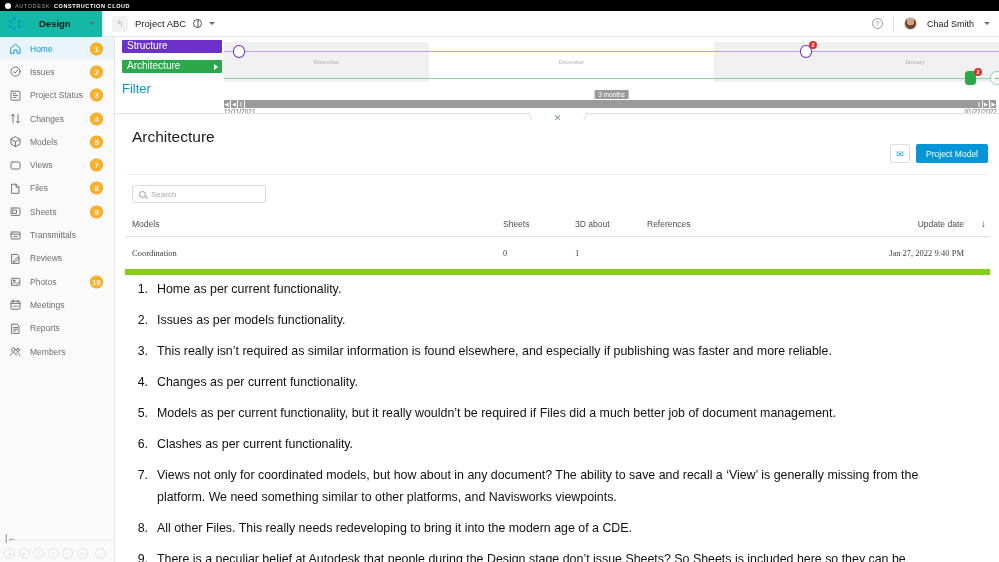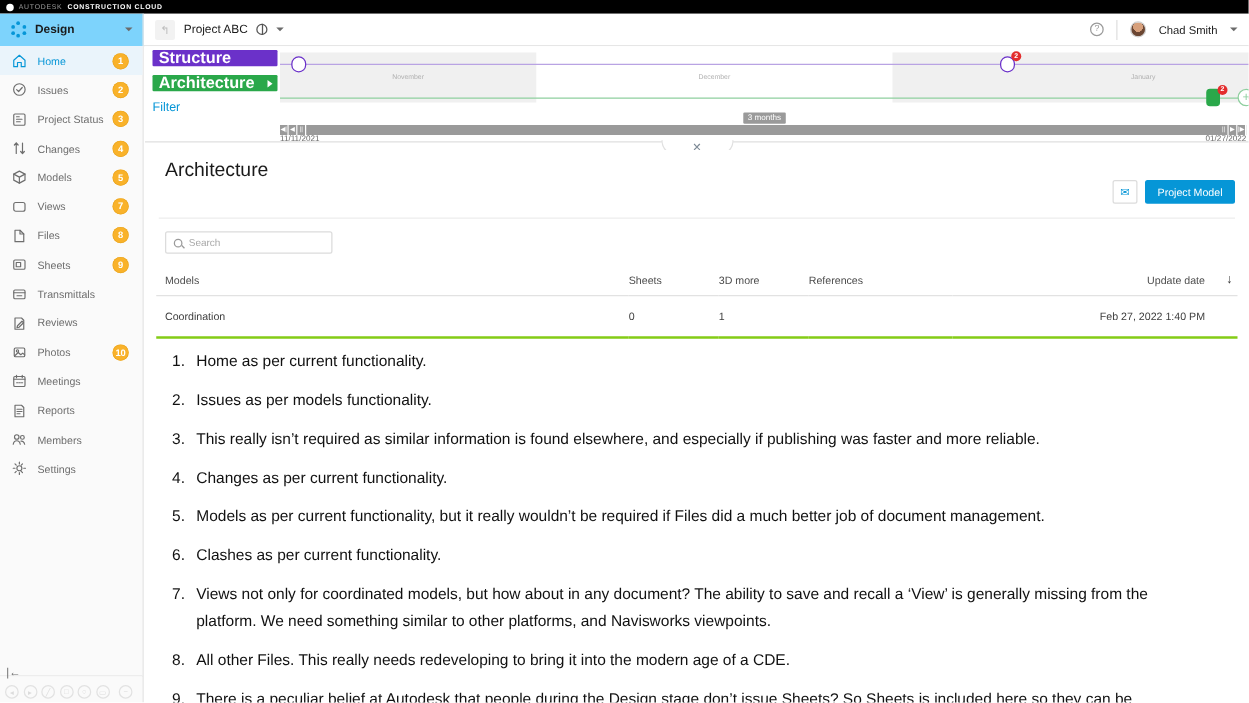--- a/index.html
+++ b/index.html
@@ -23,22 +23,22 @@
   }
   .brandbar .b1{opacity:.75}
   .brandbar .b2{font-weight:bold; color:#fff}
 
   
   .topbar{
     height:26px; background:#ffffff; border-bottom:1px solid #e6e6e6;
     display:flex; align-items:center; position:relative;
   }
   .hub{
-    width:115px; height:26px; background:#7dd3fc;
-    display:flex; align-items:center; gap:7px; padding:0 8px;
+    width:103px; height:26px; background:#14b8a6;
+    display:flex; align-items:center; gap:18px; padding:0 8px;
     border-right:1px solid #e6e6e6;
   }
   .hub .dots{ width:13px;height:13px; position:relative; flex:0 0 auto;}
   .hub .dots span{ position:absolute; width:3.1px;height:3.1px;border-radius:50%;background:#0696d7;}
   .hub-title{ font-size:9.5px; font-weight:bold; color:#1a1a1a; flex:1; }
   .caret{ width:0;height:0;border-left:3px solid transparent;border-right:3px solid transparent;border-top:3.5px solid #6b6b6b;}
   .proj{
     display:flex; align-items:center; gap:7px; padding:0 9px; height:26px;
   }
   .proj .backbtn{
@@ -101,31 +101,31 @@
   }
   .mt2{ margin-left:4px; }
 
   
   .timeline{
     position:absolute; left:116px; top:37px; right:0; height:78px;
     background:#ffffff; overflow:hidden;
   }
   .tl-left{ position:absolute; left:6px; top:3px; width:100px; }
   .chip{
-    height:13px; border-radius:1px; display:flex; align-items:flex-end;
-    padding:0 5px; font-size:13px; color:#ffffff; font-weight:bold;
+    height:13px; border-radius:1px; display:flex; align-items:flex-start;
+    padding:0 5px; font-size:10px; color:#ffffff; font-weight:normal;
     margin-bottom:7px; position:relative;
   }
   .chip.structure{ background:#6b31c9; }
   .chip.architecture{ background:#2aa84a; }
   .chip .play{
     position:absolute;right:4px;top:50%;transform:translateY(-50%);
     width:0;height:0;border-top:3px solid transparent;border-bottom:3px solid transparent;border-left:4.5px solid #ffffff;
   }
-  .filter-link{ font-size:10px; color:#0696d7; margin-top:8px; }
+  .filter-link{ font-size:13px; color:#0696d7; margin-top:8px; }
 
   .tl-track{ position:absolute; left:108px; right:0; top:0; height:50px; }
   .month-band{ position:absolute; top:5px; height:40px; background:#f0f0f0; }
   .month-lbl{
     position:absolute; top:22px; font-size:5.5px; color:#b0b0b0;
     text-align:center;
   }
   .lane{ position:absolute; left:0; right:0; height:1px; }
   .lane.purple{ top:14px; background:#b9a3e3; }
   .lane.green{ top:41px; background:#8fcf9f; }
@@ -195,21 +195,21 @@
   .right-btns{ position:absolute; right:2px; top:9px; display:flex; gap:5px;}
   .btn-ghost{
     height:19px;border:1px solid #dcdcdc;border-radius:2px;background:#fff;color:#0696d7;
     font-size:8px; display:flex;align-items:center;padding:0 8px;
   }
   table{ width:100%; border-collapse:collapse; table-layout:fixed; }
   th{
     text-align:left; font-size:8.5px; font-weight:normal; color:#4d4d4d;
     padding:5px 0 7px 0; border-bottom:1px solid #e2e2e2;
   }
-  td{ font-size:8.5px; color:#3d3d3d; padding:11px 0 11px 0; border-bottom:2px solid #84cc16; }
+  td{ font-size:8.5px; color:#3d3d3d; padding:11px 0 11px 0; border-bottom:6px solid #84cc16;font-family:Liberation Serif, serif; }
   th.c-models, td.c-models{ padding-left:7px; width:378px;}
   th.c-sheets, td.c-sheets{ width:72px;}
   th.c-views,  td.c-views{ width:72px;}
   th.c-refs,   td.c-refs{ width:115px;}
   th.c-date,   td.c-date{ width:auto;text-align:right;}
   th.c-sort{ width:26px; text-align:right; padding-right:4px; color:#3d3d3d; font-size:10px;}
 
   
   .notes{
     position:absolute; left:132px; top:278px; width:820px;
@@ -386,29 +386,20 @@
       <div class="nav-item">
         <span class="ico">
           <svg viewBox="0 0 13 13" width="13" height="13" fill="none" stroke="currentColor" stroke-width="0.95" stroke-linecap="round" stroke-linejoin="round">
             <circle cx="4.4" cy="4.6" r="1.8"></circle>
             <circle cx="8.9" cy="4.9" r="1.5"></circle>
             <path d="M1.6 10.4c.3-1.9 1.4-2.8 2.8-2.8s2.5.9 2.8 2.8M7.8 7.9c1.2-.2 2.6.5 2.9 2.5"></path>
           </svg>
         </span>
         <span class="lbl">Members</span>
       </div>
-      <div class="nav-item">
-        <span class="ico">
-          <svg viewBox="0 0 13 13" width="13" height="13" fill="none" stroke="currentColor" stroke-width="0.95" stroke-linecap="round" stroke-linejoin="round">
-            <circle cx="6.5" cy="6.6" r="2"></circle>
-            <path d="M6.5 1.7v1.4M6.5 10.1v1.4M1.6 6.6H3M10 6.6h1.4M3 3.1 4 4.1M9 3.1 8 4.1M3 10.1 4 9.1M9 10.1 8 9.1"></path>
-          </svg>
-        </span>
-        <span class="lbl">Settings</span>
-      </div>
     </div>
 
   <div class="bottombar">
     <span class="collapse">|←</span>
     <div class="minitools" id="minitools">
         <span class="mt">◂</span>
         <span class="mt">▸</span>
         <span class="mt">╱</span>
         <span class="mt">□</span>
         <span class="mt">○</span>
@@ -485,33 +476,33 @@
         <span class="mag"></span>
         <span class="ph">Search</span>
       </div>
     </div>
 
     <table>
       <thead>
         <tr>
           <th class="c-models">Models</th>
           <th class="c-sheets">Sheets</th>
-          <th class="c-views">3D more</th>
+          <th class="c-views">3D about</th>
           <th class="c-refs">References</th>
           <th class="c-date">Update date</th>
           <th class="c-sort">↓</th>
         </tr>
       </thead>
       <tbody id="tbody">
           <tr>
             <td class="c-models">Coordination</td>
             <td class="c-sheets">0</td>
             <td class="c-views">1</td>
             <td class="c-refs"></td>
-            <td class="c-date">Feb 27, 2022 1:40 PM</td>
+            <td class="c-date">Jan 27, 2022 9:40 PM</td>
             <td class="c-sort"></td>
           </tr>
         </tbody>
     </table>
   </div>
 
   <div class="notes" id="notes">
       <div class="note">
         <span class="num">1.</span>
         <span class="txt">Home as per current functionality.</span>

